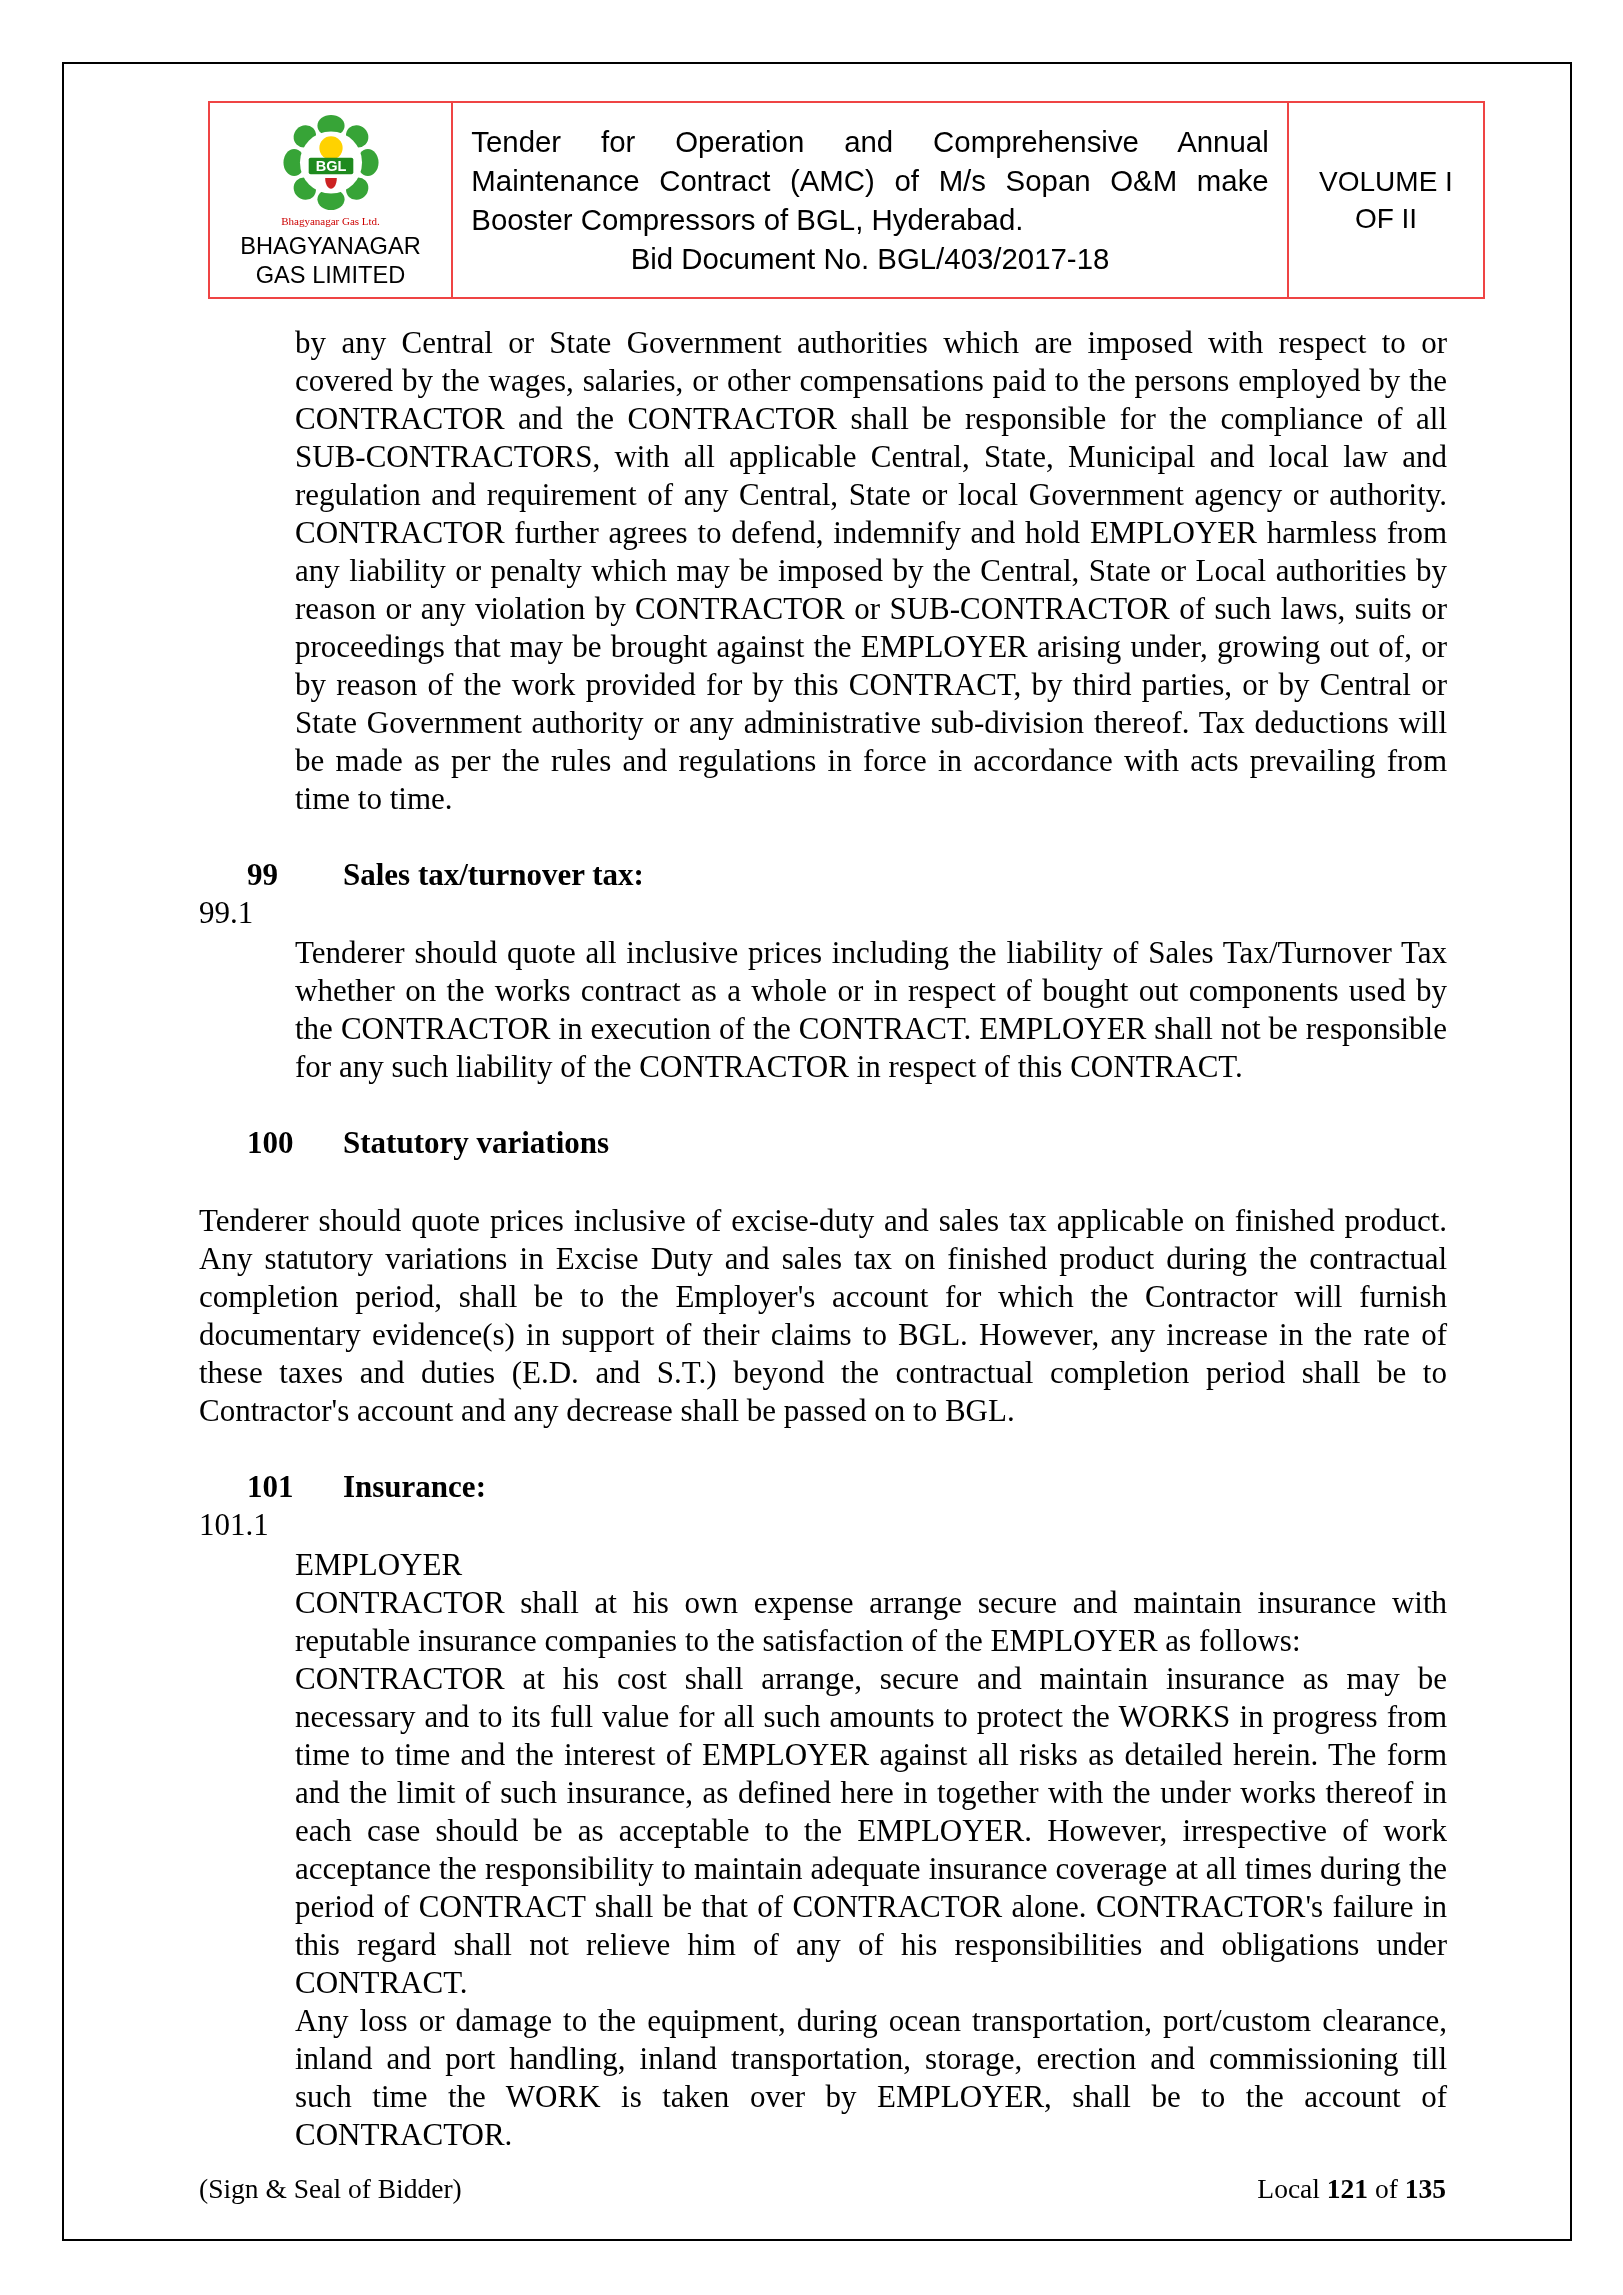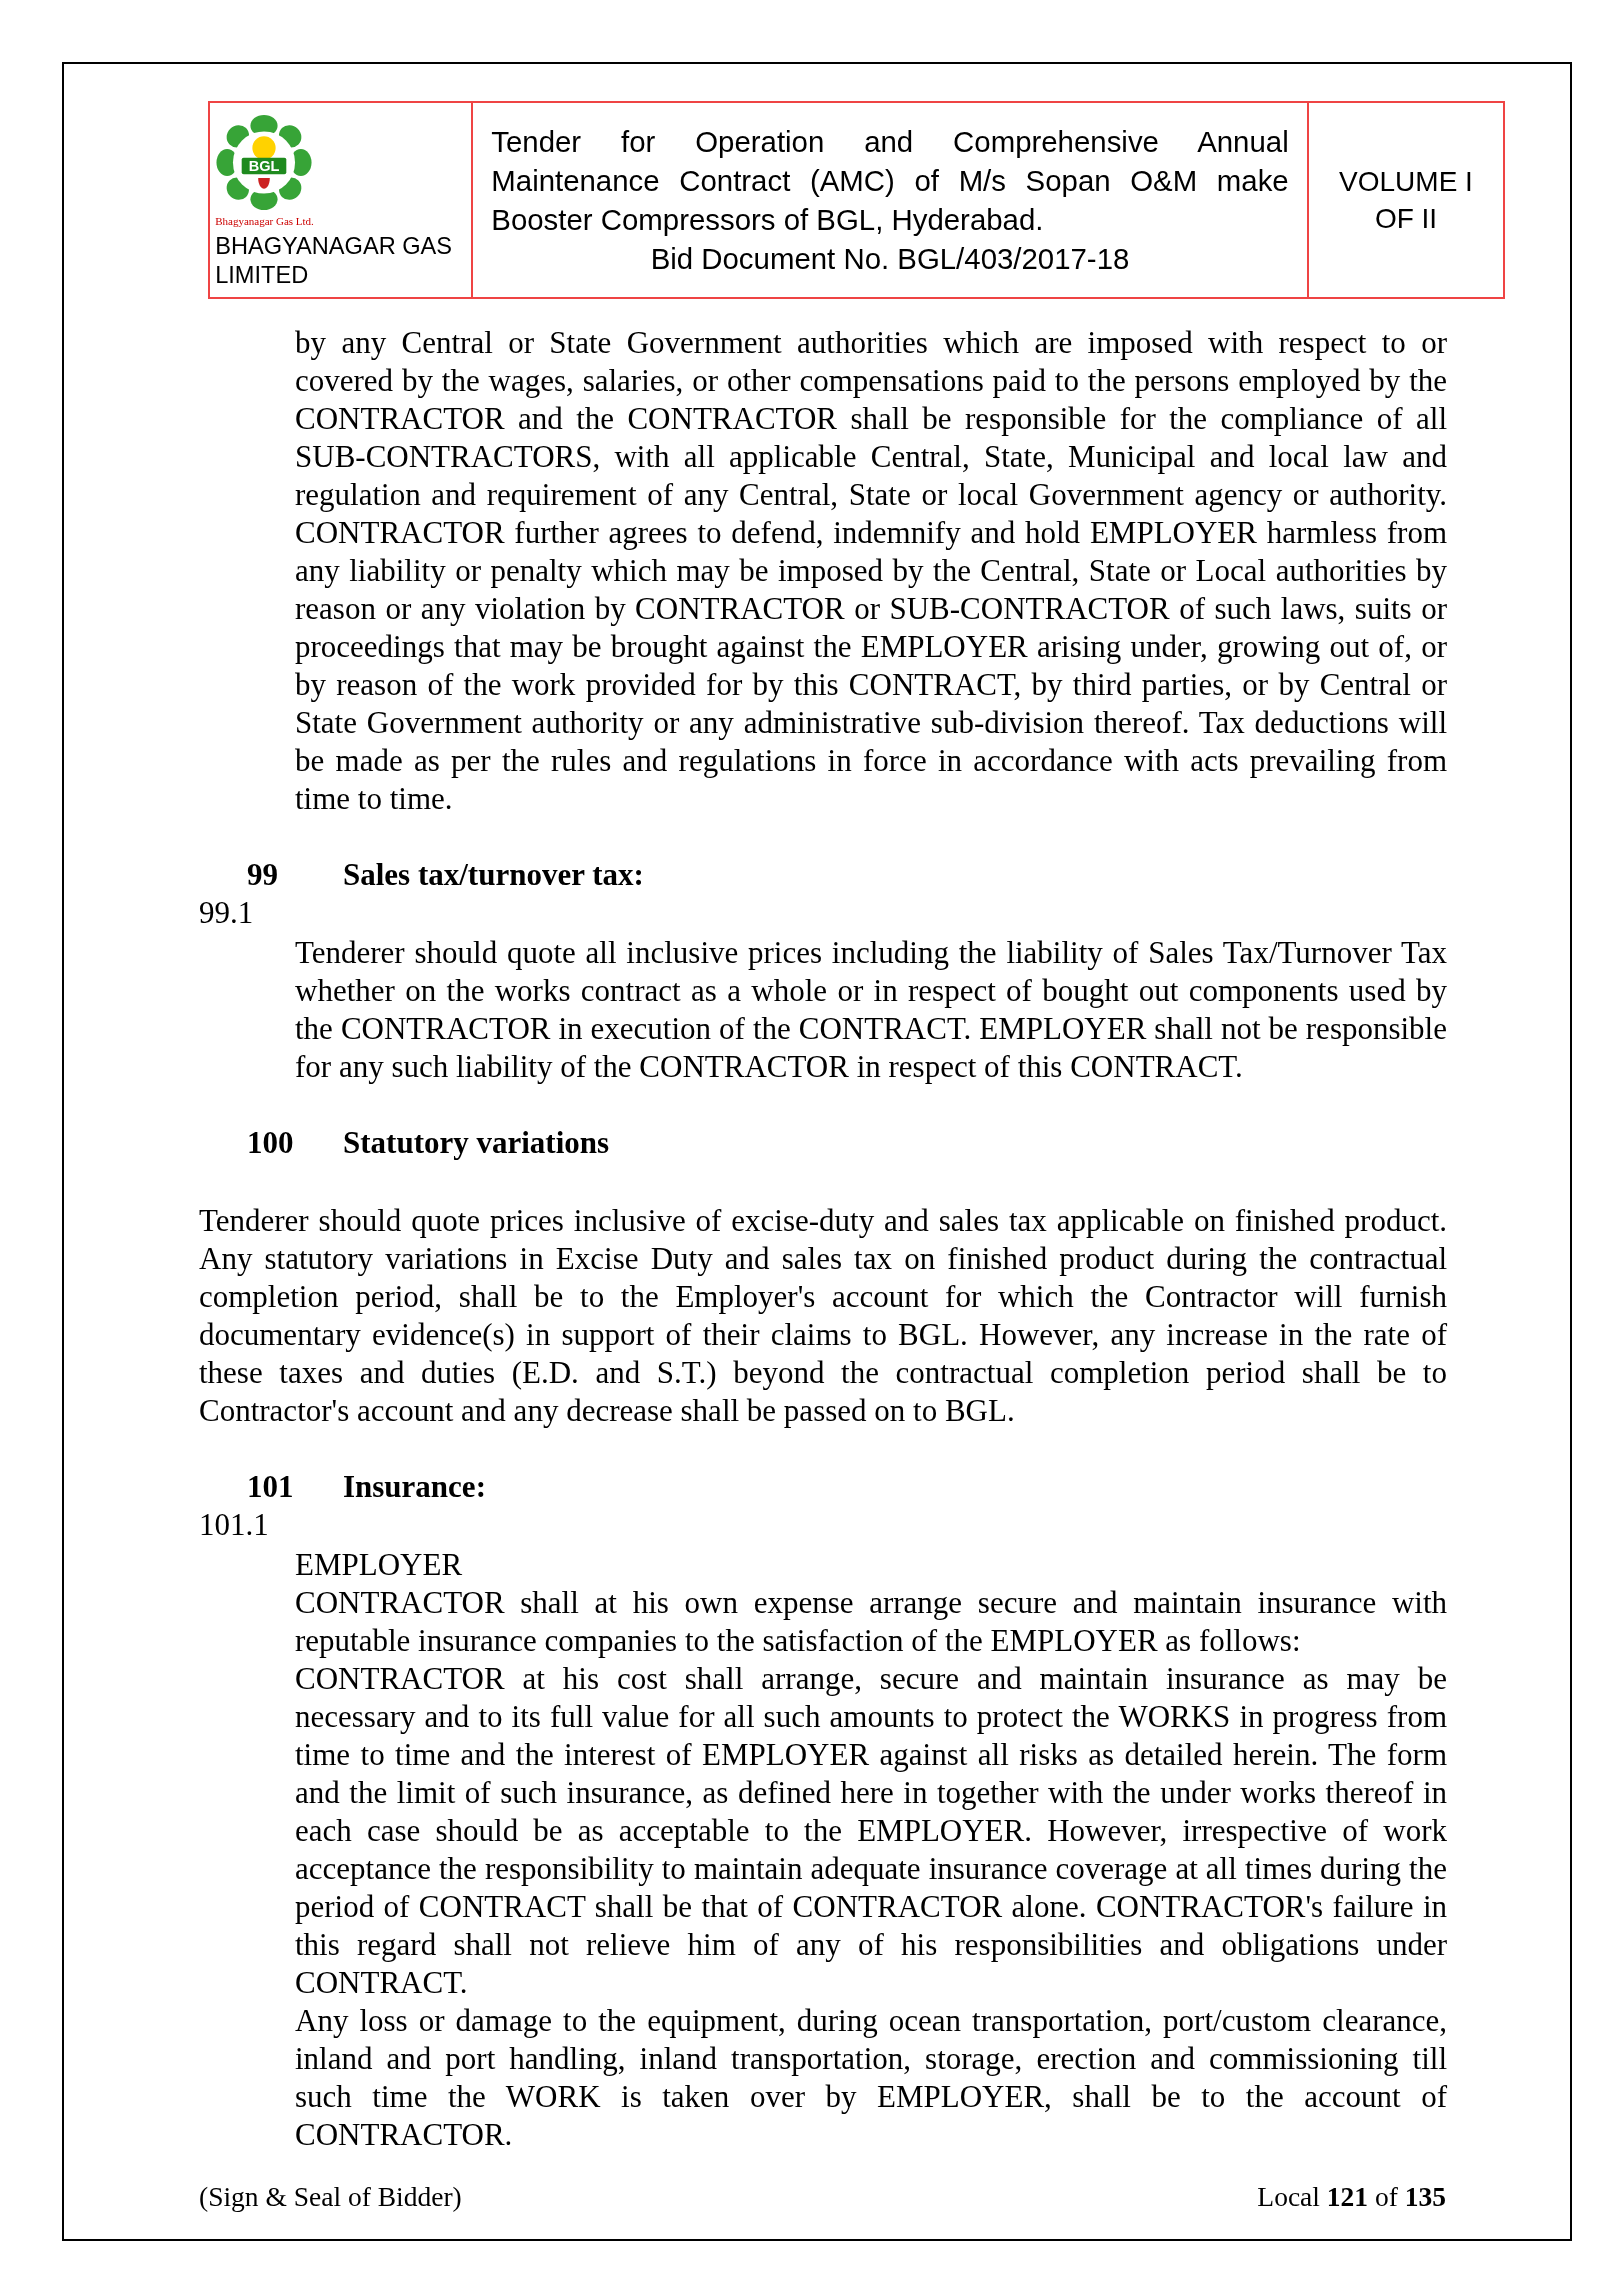--- a/index.html
+++ b/index.html
@@ -11,21 +11,21 @@
   .frame {
     position:absolute; left:62px; top:62px; width:1510px; height:2179px;
     border:2px solid #000; overflow:hidden;
   }
   
   table.hdr {
     border-collapse:collapse; table-layout:fixed;
     margin:37px 0 0 144px; width:1276px;
   }
   table.hdr td { border:2px solid #ef4444; vertical-align:middle; }
-  td.logo-cell { width:263px; text-align:left; padding:10.5px 5.2px 6.5px; }
+  td.logo-cell { width:243px; text-align:center; padding:10.5px 5.2px 6.5px; }
   .logo-art { display:inline-block; line-height:0; }
   .tagline {
     color:#cc0000; font-size:11px; line-height:14.4px;
     font-family:"Liberation Serif", serif; margin-top:1.3px;
   }
   .company {
     font-family:"Liberation Sans", sans-serif; font-size:23.6px; line-height:29px;
     margin-top:3.9px; color:#000;
   }
   td.title-cell { width:836px; padding:9.2px 18.3px; }
@@ -48,21 +48,21 @@
   }
   .intro { margin-left:96px; text-align:justify; }
   .sec-head { display:flex; font-weight:bold; margin-top:38px;margin-left:48px; }
   .sec-head .num { flex:0 0 96px; }
   .clause { display:flex; }
   .clause .num { flex:0 0 96px; }
   .clause .txt { flex:1 1 auto; min-width:0;margin-top:40px; }
   .clause .txt p { margin:0; text-align:justify; }
   
   .footer {
-    position:absolute; left:135px; right:124px; bottom:26px;
+    position:absolute; left:135px; right:124px; bottom:34px;
     display:flex; justify-content:space-between; align-items:baseline;
     font-size:27.5px; line-height:33px;
   }
   .pagenum b { font-weight:bold; }
 </style>
 </head>
 <body>
 
 <div class="frame">
 

